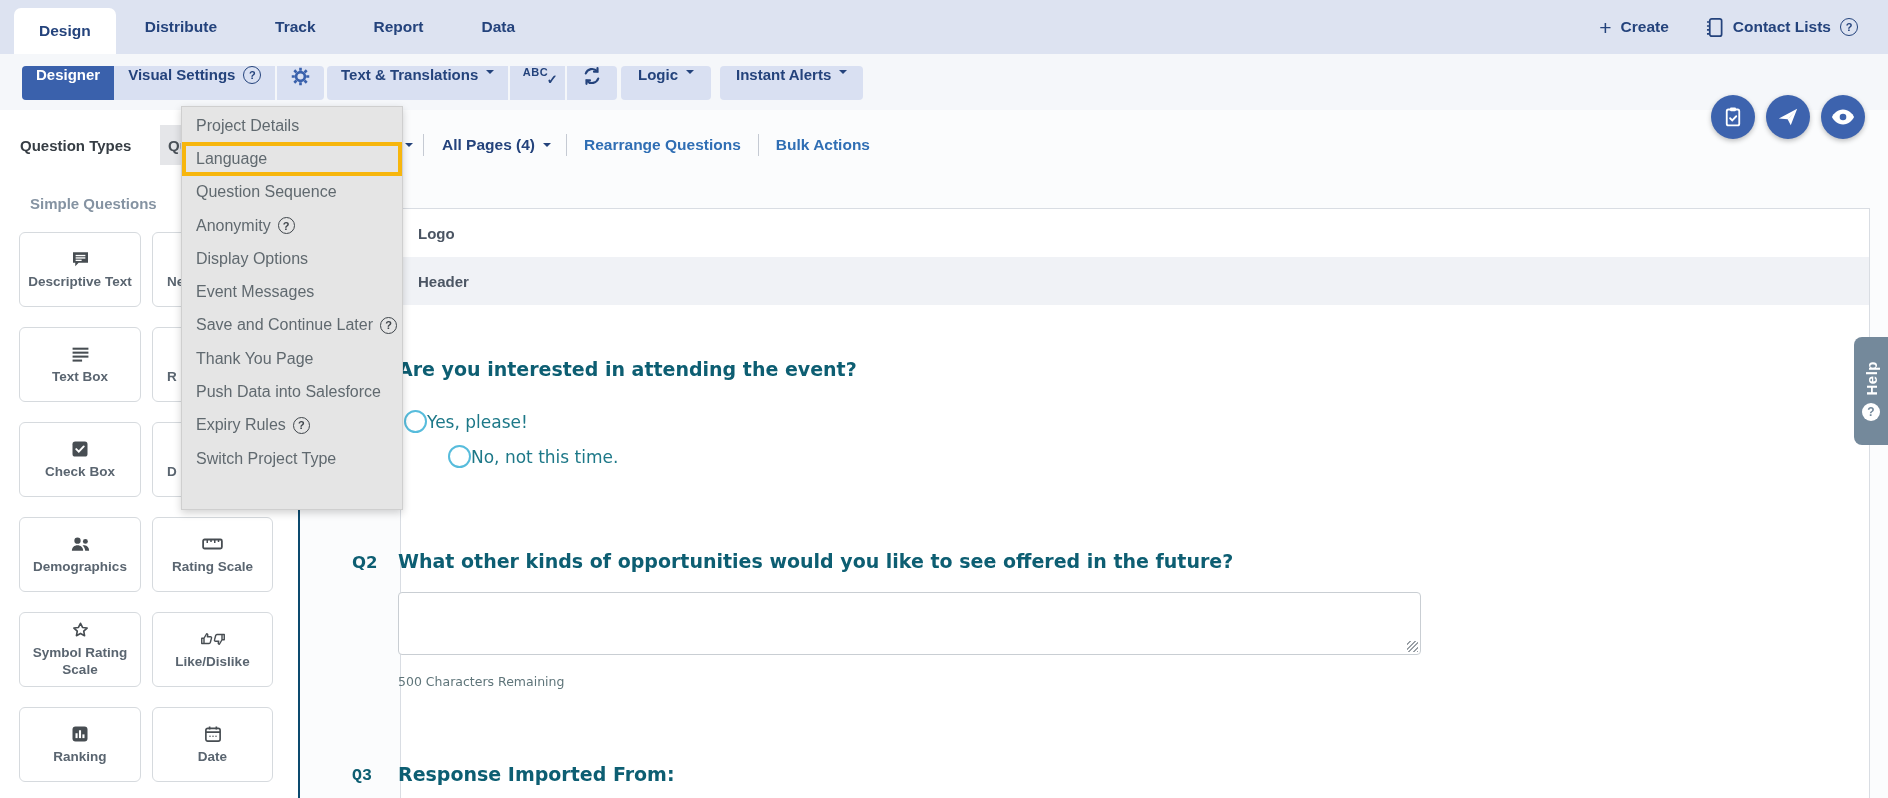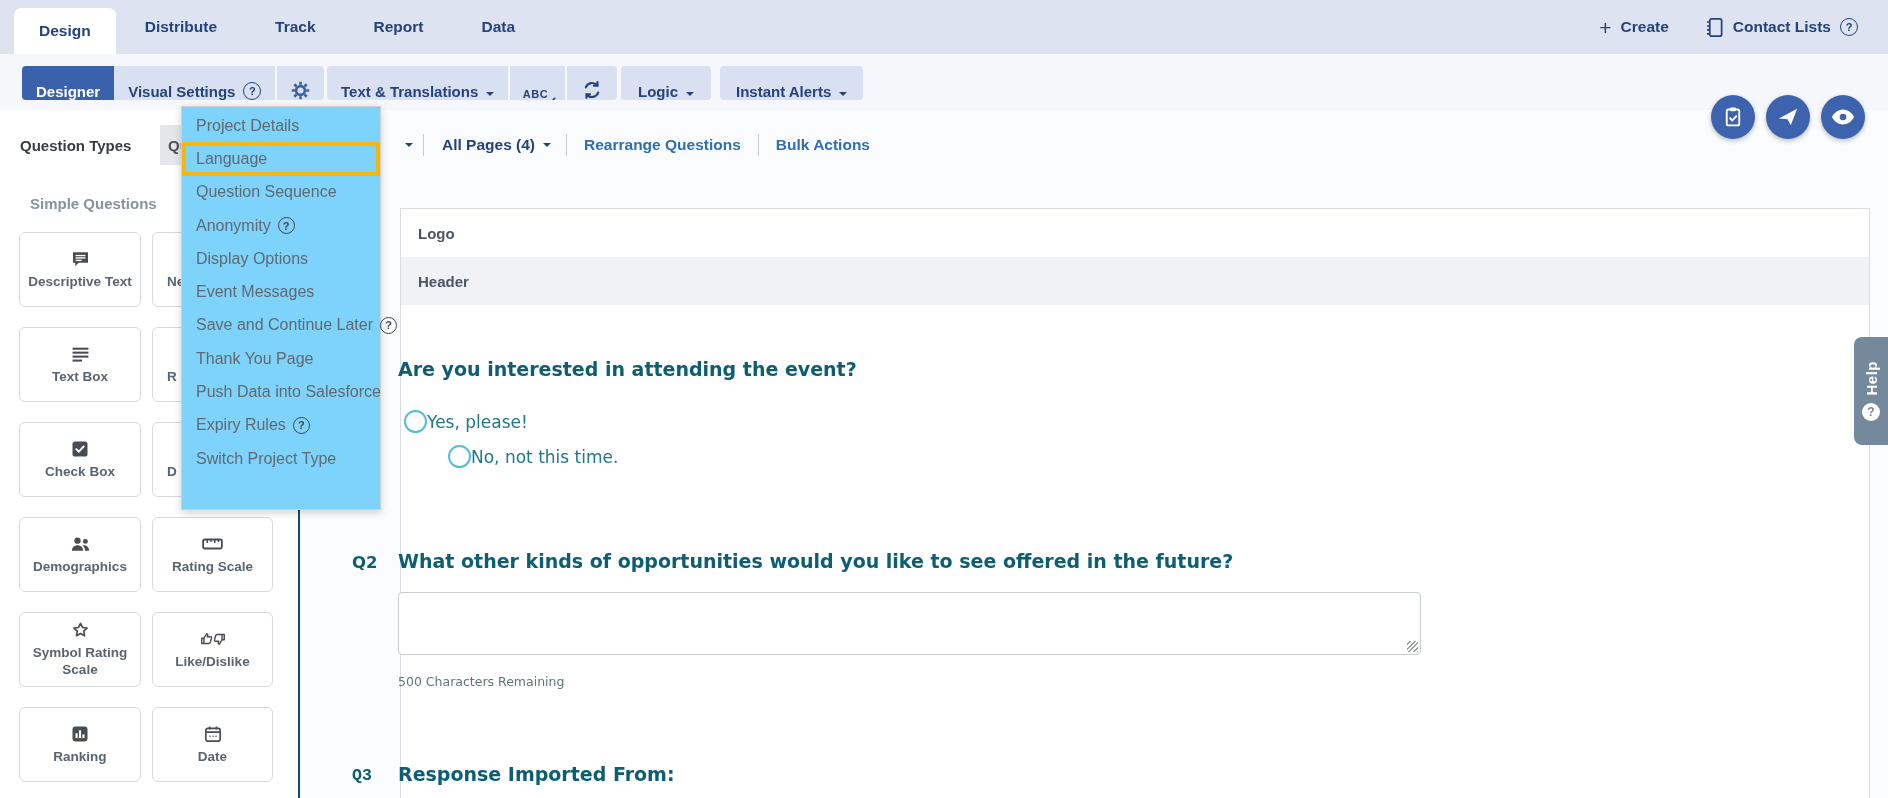--- a/index.html
+++ b/index.html
@@ -12,29 +12,29 @@
   .nav-tab { display:flex; align-items:center; padding:0 29px; font-size:15.5px; font-weight:bold; color:#24437c; cursor:pointer; }
   .nav-tab.active { background:#ffffff; border-radius:7px 7px 0 0; margin-top:8px; padding:0 25px; }
   .topnav-right { margin-left:auto; display:flex; align-items:center; gap:36px; padding-right:30px; color:#24437c; font-size:15.5px; font-weight:bold; }
   .topnav-action { display:flex; align-items:center; gap:9px; cursor:pointer; }
   .plus-glyph { font-size:21px; font-weight:normal; line-height:1; }
   .qcircle { display:inline-flex; align-items:center; justify-content:center; width:18px; height:18px; border:1.5px solid currentColor; border-radius:50%; font-size:11px; font-weight:bold; }
 
   
   .toolbar-strip { position:absolute; left:0; top:54px; width:1888px; height:56px; background:#f5f7fa; }
   .btn-group { position:absolute; top:12px; height:34px; display:flex; align-items:stretch; background:#d9e0f2; border-radius:4px; overflow:hidden; }
-  .seg { display:flex; align-items:flex-end; gap:8px; padding:0 14px; font-size:15px; font-weight:bold; color:#24437c; cursor:pointer; }
+  .seg { display:flex; align-items:flex-start; gap:8px; padding:0 14px; font-size:15px; font-weight:bold; color:#24437c; cursor:pointer; }
   .seg.primary { background:#3a61ac; color:#fff; }
   .seg-divider { width:1.5px; background:#f5f7fa; }
   .caret { width:0; height:0; border:4.5px solid transparent; border-top-color:currentColor; margin-top:4px; display:inline-block; }
   .abc-wrap { position:relative; font-size:11px; font-weight:bold; letter-spacing:.5px; color:#24437c; padding-right:4px; }
   .abc-check { position:absolute; right:-6px; bottom:-9px; font-size:13px; font-weight:bold; }
 
   
-  .menu { position:absolute; left:181px; top:106px; width:200px; height:404px; background:#7dd3fc; border:1px solid #cfcfcf; box-shadow:0 3px 8px rgba(0,0,0,.18); z-index:50; padding:2px 0; }
+  .menu { position:absolute; left:181px; top:106px; width:222px; height:404px; background:#e5e5e5; border:1px solid #cfcfcf; box-shadow:0 3px 8px rgba(0,0,0,.18); z-index:50; padding:2px 0; }
   .menu-item { height:33.3px; display:flex; align-items:center; padding:0 14px; font-size:16px; color:#60696f; cursor:pointer; white-space:nowrap; }
   .menu-item.hl { border:4px solid #f7b60d; padding:0 10px; }
   .menu-help { display:inline-flex; align-items:center; justify-content:center; width:17px; height:17px; border:1.6px solid #3f454b; border-radius:50%; font-size:11px; font-weight:bold; color:#3f454b; margin-left:7px; flex:0 0 auto; }
 
   
   .sidebar { position:absolute; left:0; top:110px; width:300px; height:688px; background:#ffffff; border-right:2px solid #0c4a6e; }
   .qtypes-tab { position:absolute; left:20px; top:15px; height:40px; display:flex; align-items:center; font-size:15px; font-weight:bold; color:#363d44; cursor:pointer; }
   .gray-tab { position:absolute; left:160px; top:15px; width:130px; height:40px; background:#e5e6e9; display:flex; align-items:center; padding-left:8px; font-size:15px; font-weight:bold; color:#4a5158; cursor:pointer; }
   .section-title { position:absolute; left:30px; top:85px; font-size:15px; font-weight:bold; color:#8593a2; }
   .cards { position:absolute; left:19px; top:122px; display:grid; grid-template-columns:122px 121px; grid-auto-rows:75px; gap:20px 11px; }

